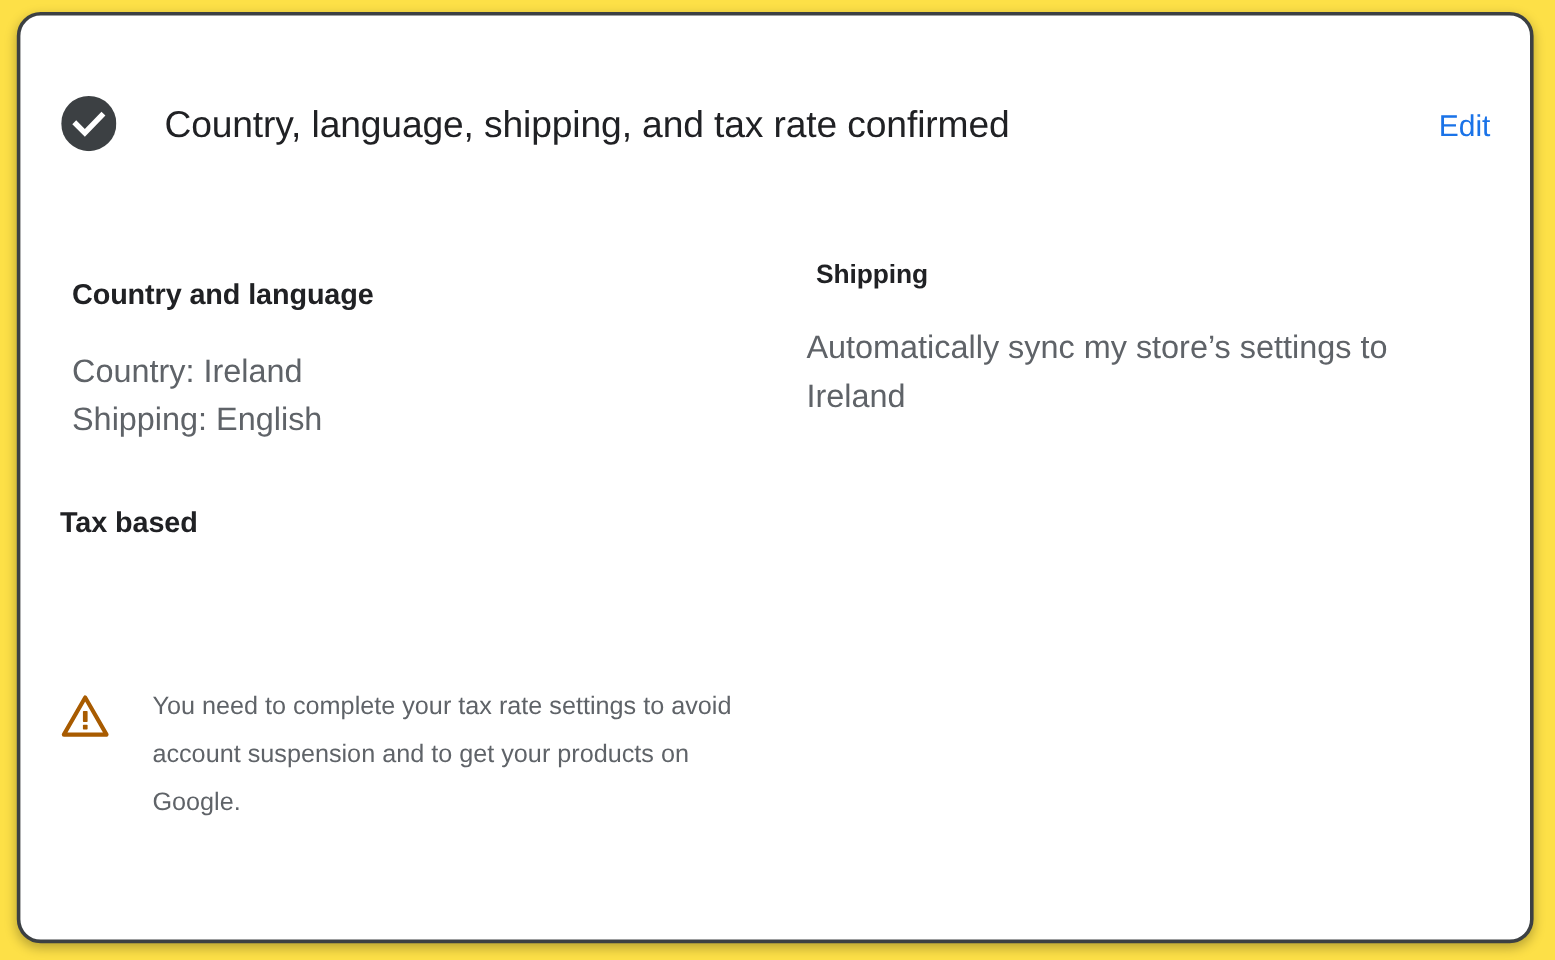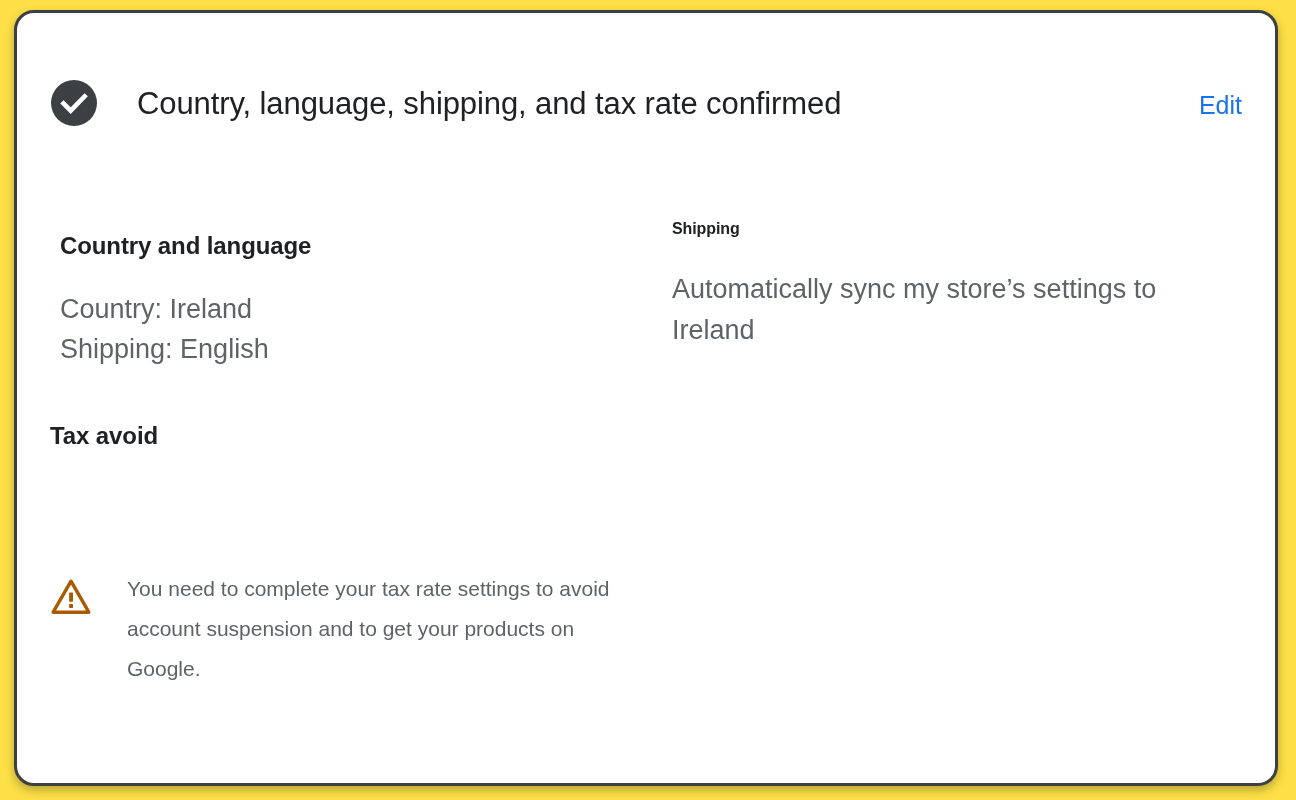--- a/index.html
+++ b/index.html
@@ -103,22 +103,23 @@
   .section-heading {
     font-size: 24px;
     line-height: 30px;
     font-weight: 700;
     color: #202124;
     letter-spacing: -0.1px;
     margin: 0;
   }
 
   .section-heading.sm {
-    font-size: 16px;
+    font-size: 22px;
     line-height: 28px;
+    margin-left: 8px;
   }
 
   .section-body {
     font-size: 27px;
     line-height: 40px;
     font-weight: 400;
     color: #5f6368;
     margin: 0;
   }
 
@@ -189,21 +190,21 @@
 
         <div class="blk-country-lang">
           <h2 class="section-heading">Country and language</h2>
           <p class="section-body">
             <span>Country: Ireland</span><br>
             <span>Shipping: English</span>
           </p>
         </div>
 
         <div class="blk-tax">
-          <h2 class="section-heading">Tax avoid</h2>
+          <h2 class="section-heading">Tax based</h2>
         </div>
 
         <div class="warning">
           <span class="warning-icon">
             <svg width="42" height="40" viewBox="0 0 42 40" aria-hidden="true">
               <path d="M21 4.2 L38.8 35.2 L3.2 35.2 Z" fill="none" stroke="#a85b00" stroke-width="3.4" stroke-linejoin="round" stroke-linecap="round"></path>
               <rect x="19.1" y="15.5" width="3.9" height="9.2" rx="0.6" fill="#a85b00"></rect>
               <rect x="19.1" y="27.0" width="3.9" height="3.9" rx="0.6" fill="#a85b00"></rect>
             </svg>
           </span>

